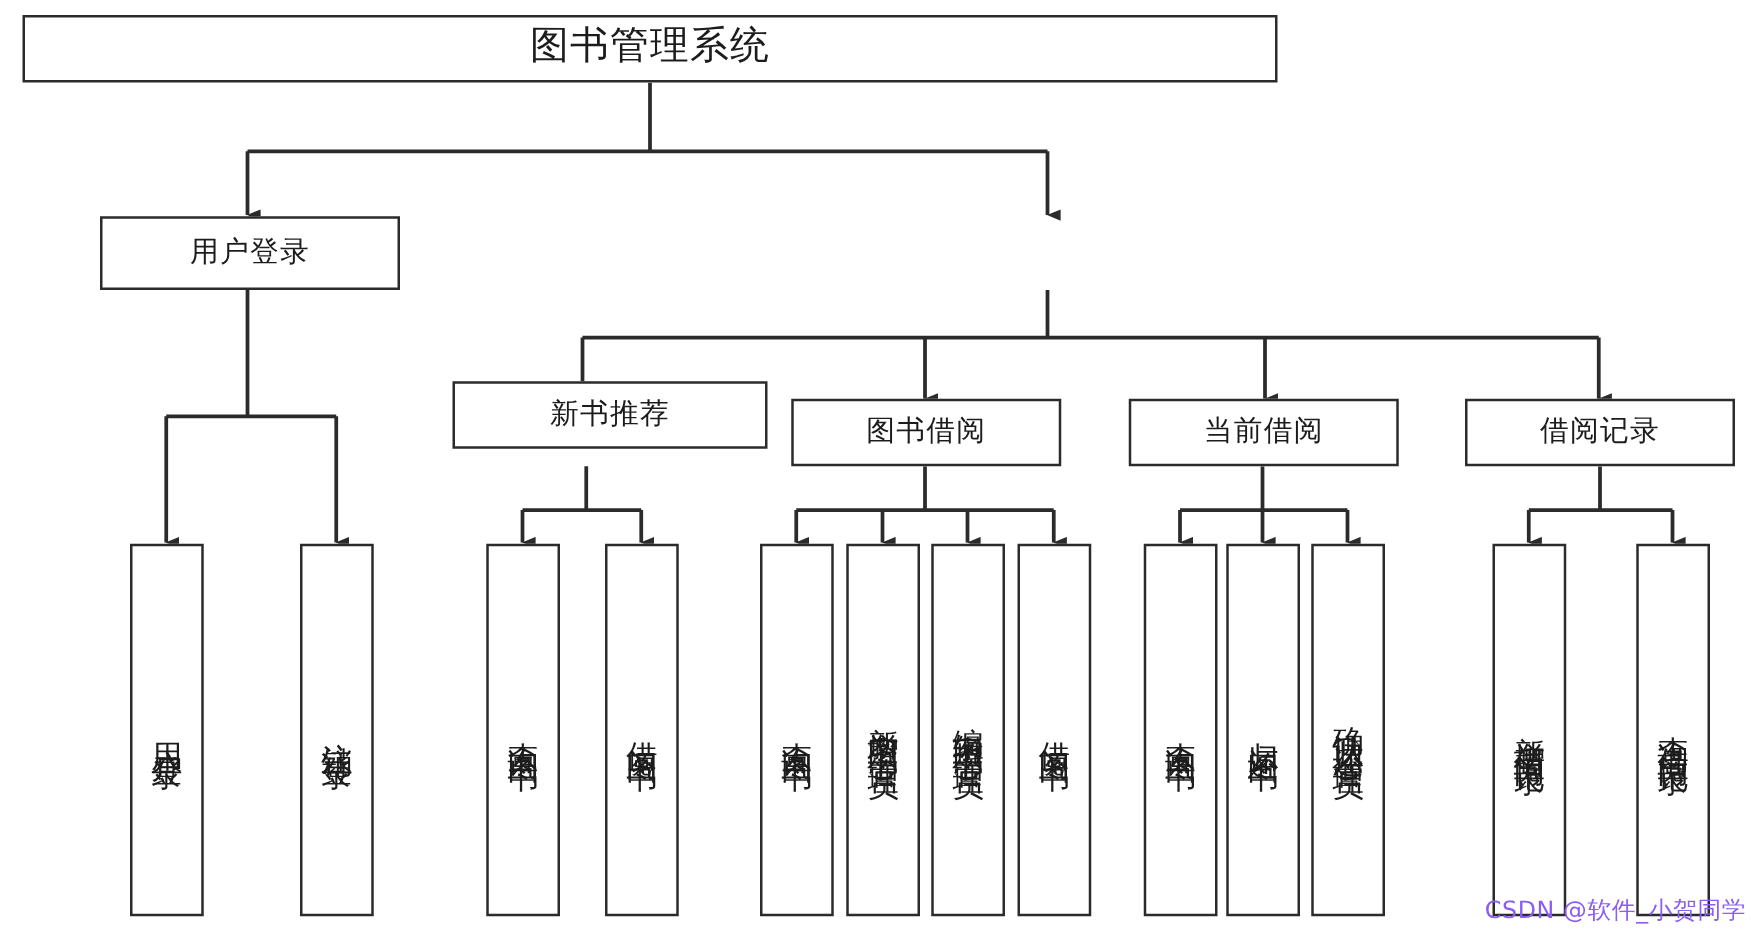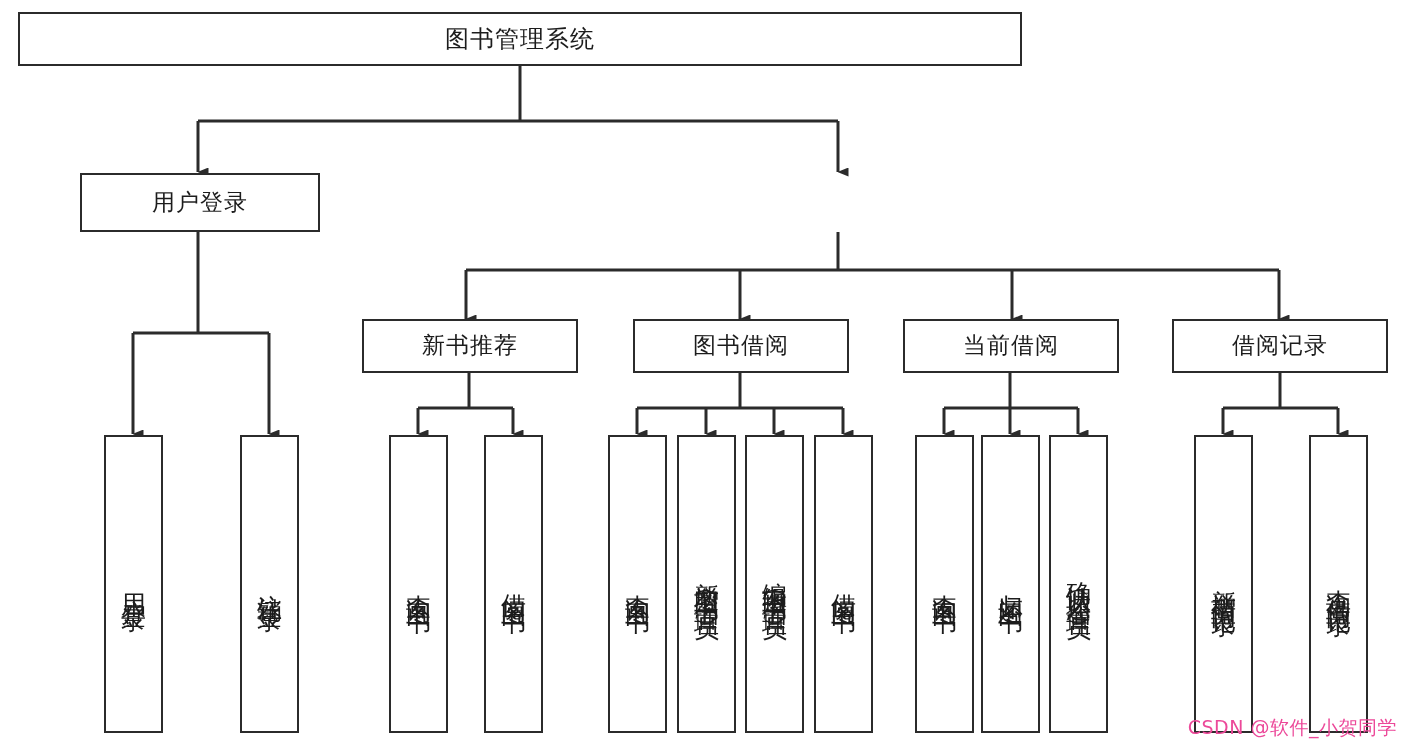--- a/index.html
+++ b/index.html
@@ -30,21 +30,22 @@
     justify-content:center;
     color:#1c1c1c;
   }
   .node.h{
     
     font-size:23px;
     letter-spacing:1px;
     line-height:1.1;
   }
   .node.root{
-    font-size:24px;
+    font-size:31px;
+    font-family:Liberation Mono, monospace;
   }
   .node.v{
     
     font-size:25px;
     align-items:center;
     justify-content:center;
     padding:4px 0;
   }
   .vtext{
     writing-mode:vertical-rl;
@@ -54,21 +55,21 @@
     line-height:1;
     white-space:nowrap;
     text-align:center;
     display:block;
   }
   .watermark{
     position:absolute;
     right:8px;
     bottom:6px;
     font-size:19px;
-    color:#ec4899;
+    color:#8b5cf6;
     letter-spacing:0.5px;
     white-space:nowrap;
   }
 </style>
 </head>
 <body>
 
 <div id="canvas">
 
   <svg id="edges" viewBox="0 0 1405 747" width="1405" height="747" xmlns="http://www.w3.org/2000/svg">
@@ -123,21 +124,21 @@
 
   <div class="node h root" style="left:18px;top:12px;width:1004px;height:54px;">
     <span>图书管理系统</span>
   </div>
 
   <div class="node h" style="left:80px;top:173px;width:240px;height:59px;">
     <span>用户登录</span>
   </div>
 
 
-  <div class="node h" style="left:362px;top:319px;width:216px;height:54px;">
+  <div class="node h" style="left:362px;top:305px;width:252px;height:54px;">
     <span>新书推荐</span>
   </div>
 
   <div class="node h" style="left:633px;top:319px;width:216px;height:54px;">
     <span>图书借阅</span>
   </div>
 
   <div class="node h" style="left:1172px;top:319px;width:216px;height:54px;">
     <span>借阅记录</span>
   </div>

